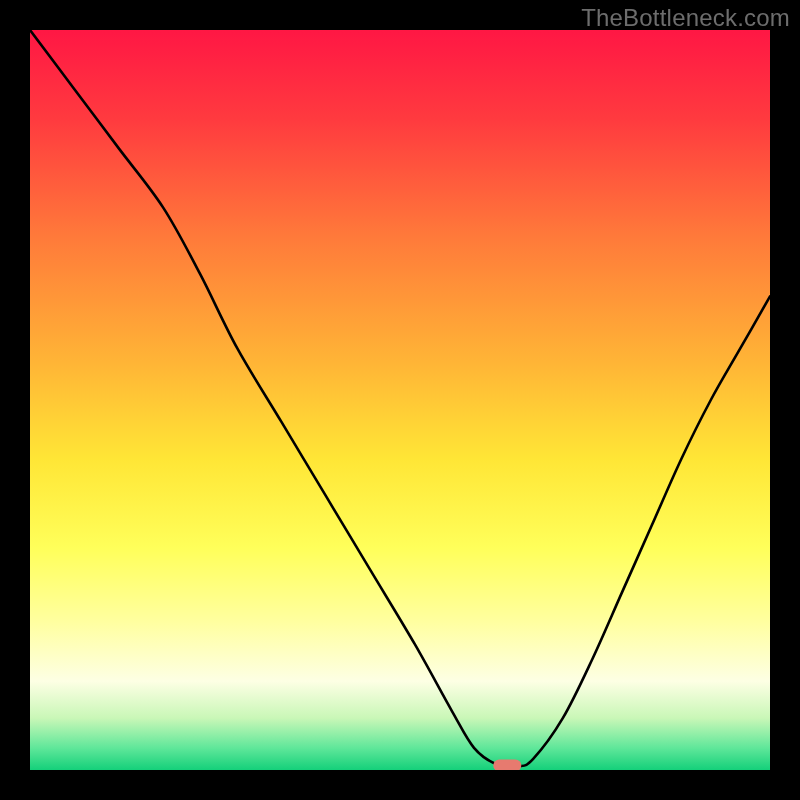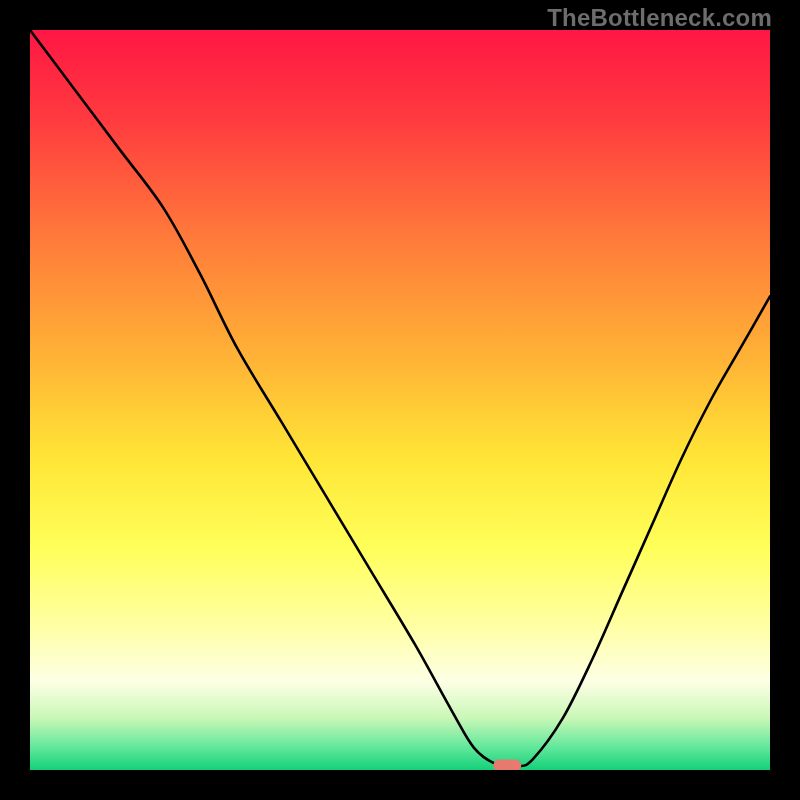--- a/index.html
+++ b/index.html
@@ -13,24 +13,24 @@
   }
   .frame {
     position: relative;
     width: 800px;
     height: 800px;
     background: #000;
   }
   .attribution {
     position: absolute;
     top: 4px;
-    right: 28px;
+    right: 10px;
     color: #6d6d6d;
     font-size: 24px;
-    font-weight: 700;
+    font-weight: 400;
     letter-spacing: 0.2px;
     z-index: 10;
   }
   svg.plot {
     position: absolute;
     left: 30px;
     top: 30px;
     width: 740px;
     height: 740px;
     display: block;

